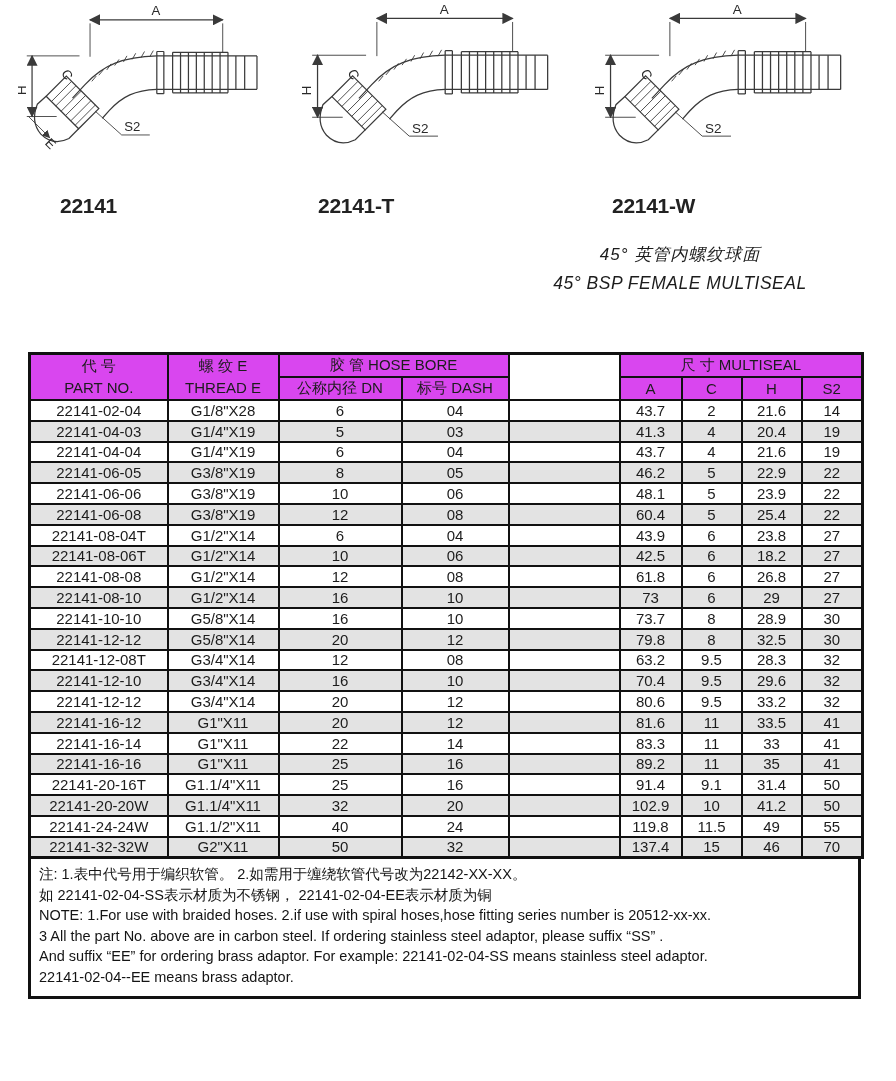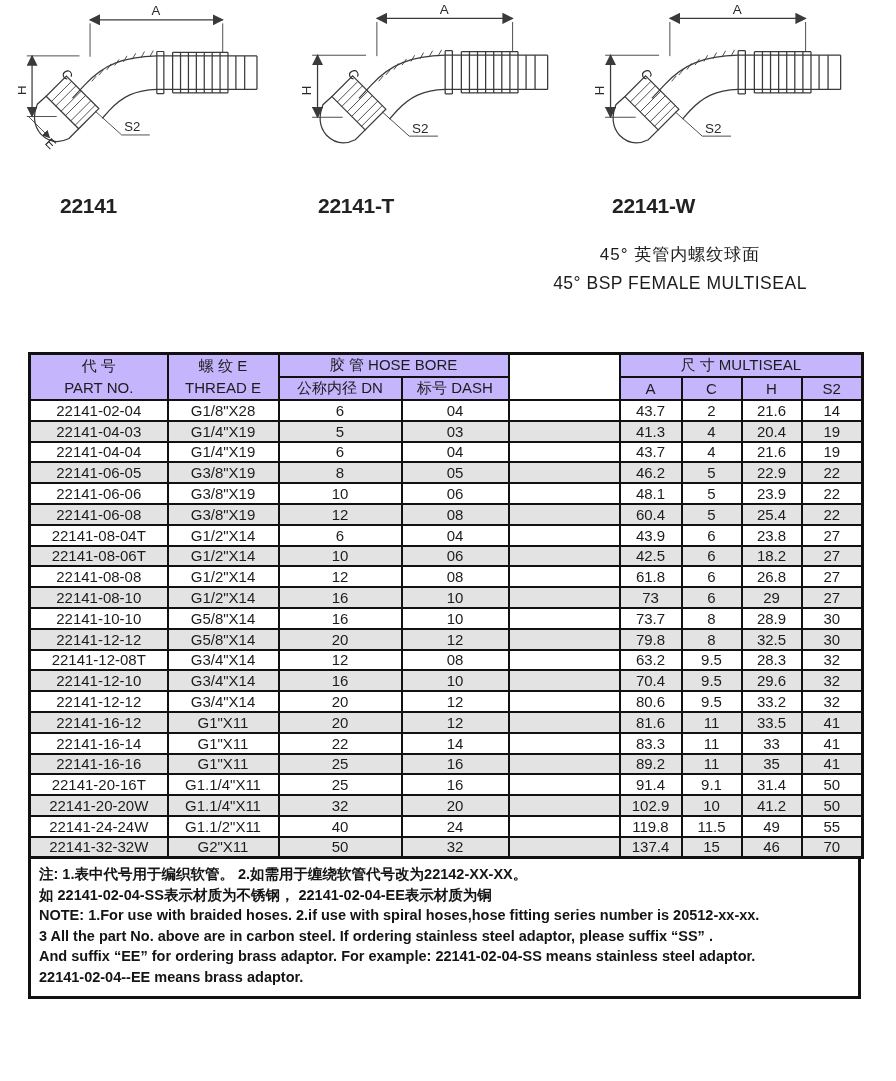--- a/index.html
+++ b/index.html
@@ -18,38 +18,38 @@
   .fig1 { left: 18px;  width: 246px; }
   .fig2 { left: 300px; width: 258px; }
   .fig3 { left: 578px; width: 288px; }
   
   .caption { position:absolute; top:194px; font-weight:bold; font-size:21px;
              letter-spacing:-0.3px; text-align:left; color:#222; }
   .cap1 { left: 60px;  width: 165px; }
   .cap2 { left: 318px; width: 165px; }
   .cap3 { left: 612px; width: 165px; }
   
-  .subtitle { position:absolute; top:243px; left:470px; width:420px; text-align:center; }
+  .subtitle { position:absolute; top:243px; left:470px; width:420px; text-align:center;font-style:italic; }
   .subtitle .zh { font-size:17px; letter-spacing:1px; margin-bottom:7px; }
   .subtitle .en { font-size:17.5px; letter-spacing:0.5px; }
   
   .table-wrap { position:absolute; left:28px; top:352px; width:833px; }
   table { border-collapse:collapse; table-layout:fixed; width:833px;
           border:3px solid #111; }
   th, td { border:2px solid #111; text-align:center; vertical-align:middle;
            font-size:15px; font-weight:normal; overflow:hidden; white-space:nowrap; }
-  thead th { background:#c4b5fd; height:23px; padding:0 1px; }
+  thead th { background:#d946ef; height:23px; padding:0 1px; }
   thead th.blank { background:#fff; }
   thead .two-line div { line-height:22px; }
   tbody td { height:20.8px; background:#fff; padding:0 1px; }
   tbody tr.alt td { background:#e3e3e3; }
   
   .notes { border:3px solid #111; border-top:none; padding:5px 8px 8px 8px;
            font-size:14.5px; line-height:1.42; color:#141414; }
-  .notes div { white-space:normal;font-weight:bold; }
+  .notes div { white-space:normal; }
 </style>
 </head>
 <body>
 
 <svg width="0" height="0" style="position:absolute" aria-hidden="true">
   <defs>
     <marker id="arr" viewBox="0 0 10 10" refX="9" refY="5" markerWidth="9" markerHeight="9" orient="auto-start-reverse">
       <path d="M0,0 L10,5 L0,10 z" fill="#3a3a3a"></path>
     </marker>
   </defs>

